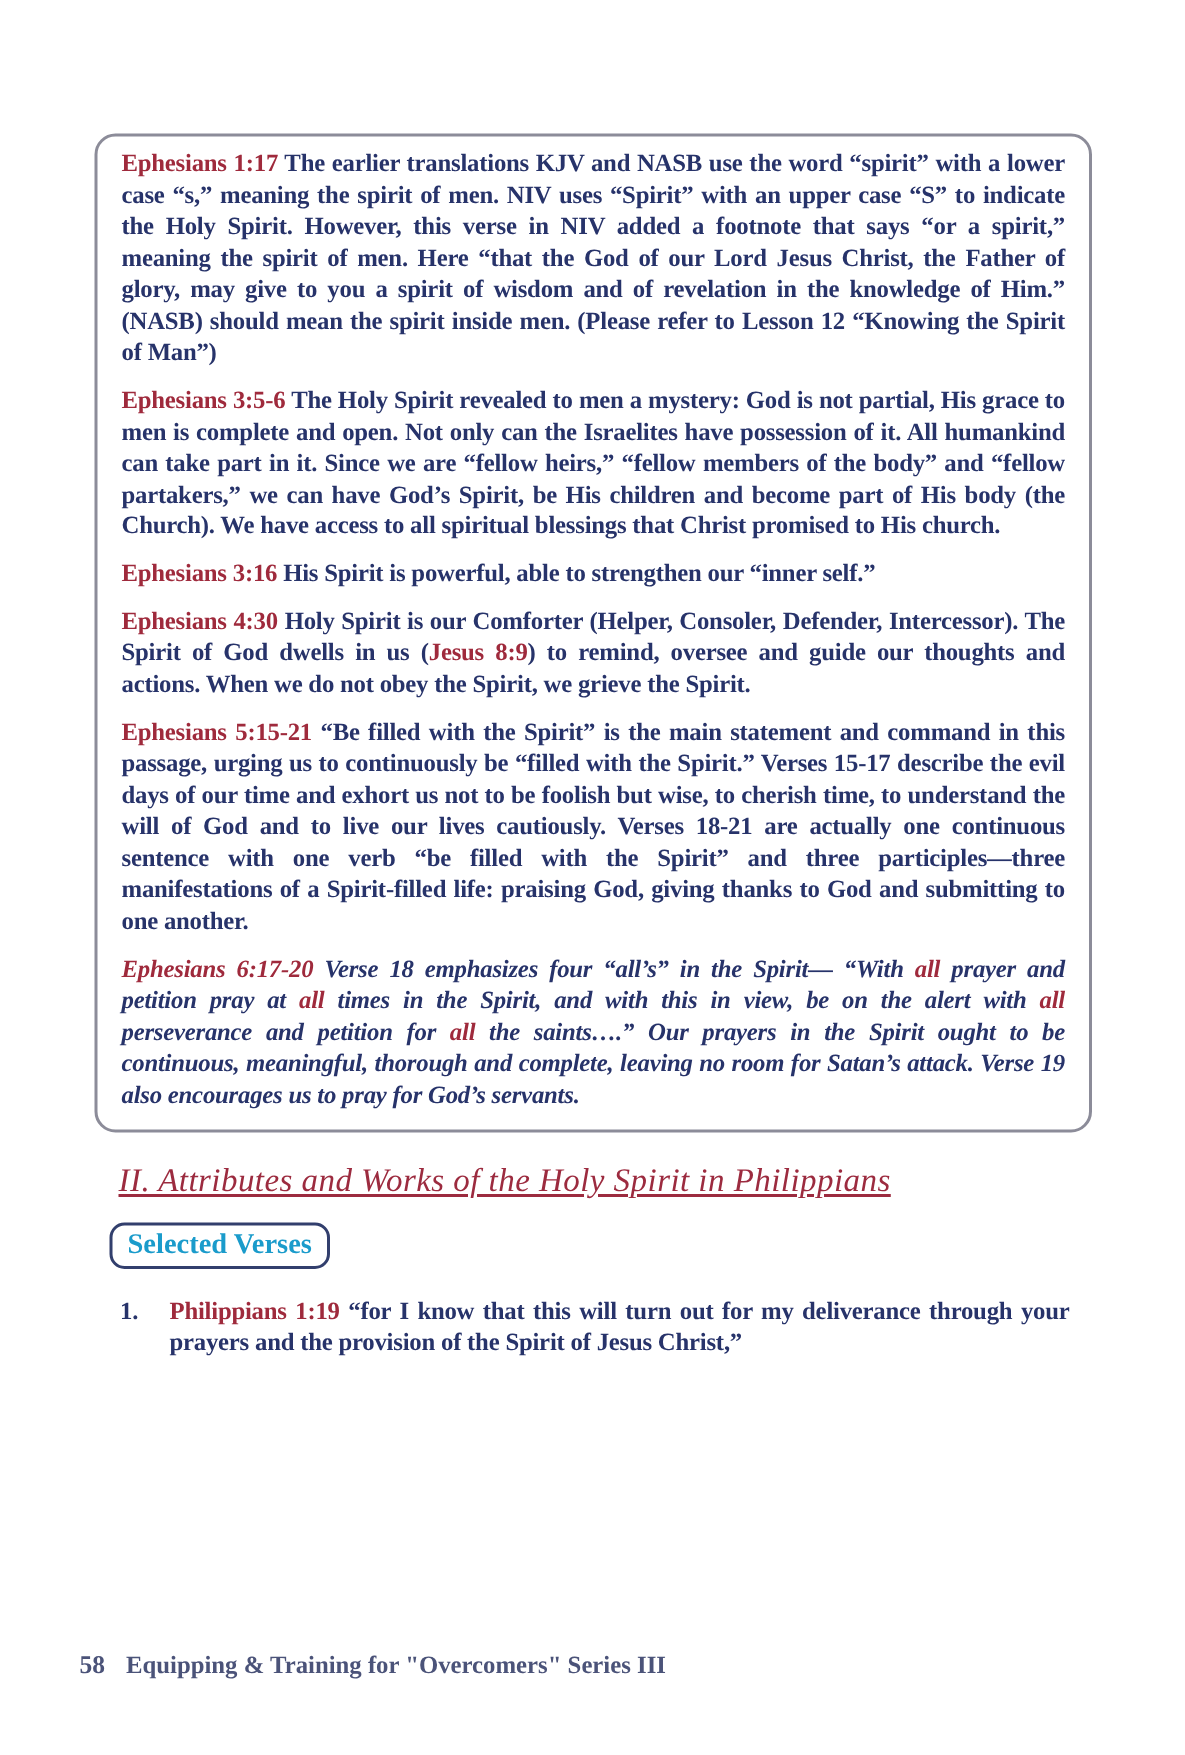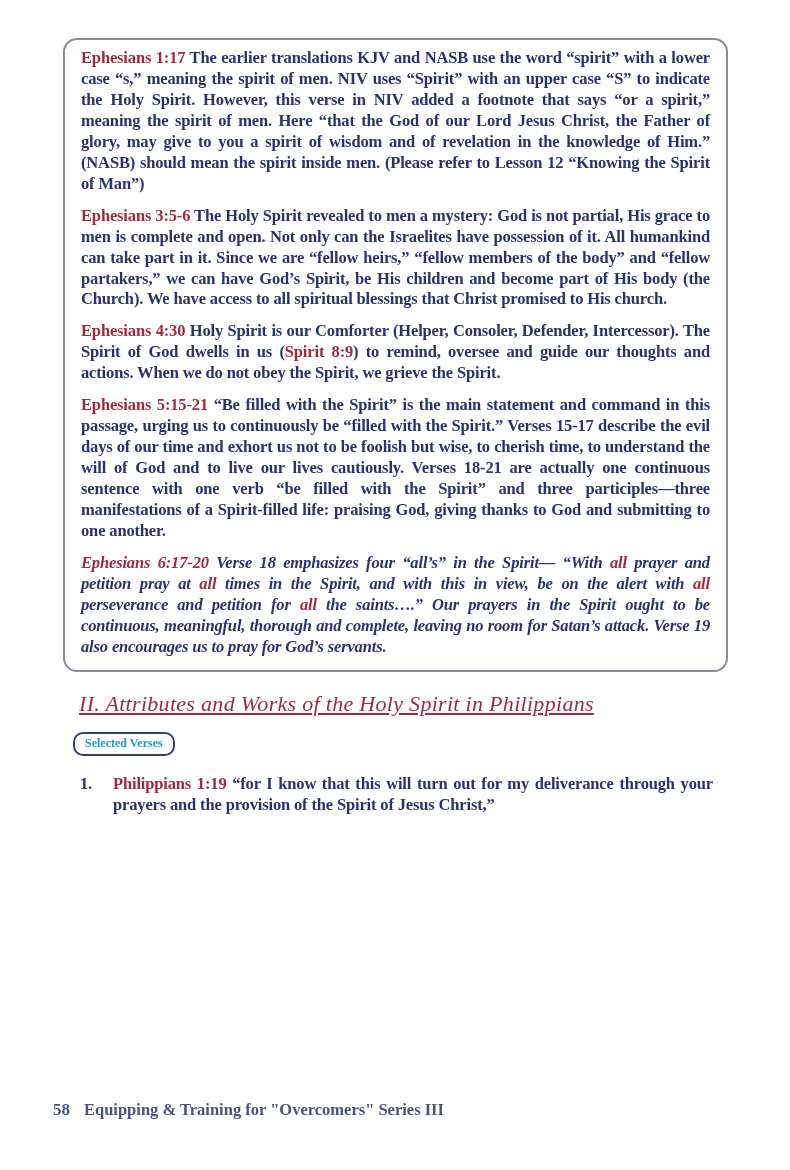--- a/index.html
+++ b/index.html
@@ -1,20 +1,20 @@
 <!DOCTYPE html>
 <html style="--reference-red: #9f2a3c; --body-navy: #27336a; --heading-maroon: #9c2b3f; --badge-blue: #1a9bcb; --badge-border: #323f6d; --box-border: #8c8c99; --footer-slate: #4b5379;"><head>
 <meta charset="utf-8">
 <style>
   html,body{margin:0;padding:0;background:#ffffff;}
   body{
     width:790px;height:1170px;position:relative;overflow:hidden;
     font-family:"Liberation Serif","DejaVu Serif",serif;
   }
-  .page{position:absolute;inset:0;padding-top:38px;box-sizing:border-box;}
+  .page{position:absolute;inset:0;padding-top:89px;box-sizing:border-box;}
 
   .commentary-box{
     margin:0 62px 0 63px;
     border:2px solid var(--box-border,#8c8c99);
     border-radius:14px;
     padding:8px 16px 12px 16px;
     box-sizing:border-box;
   }
   .para{
     margin:0 0 11px 0;
@@ -34,21 +34,21 @@
     color:var(--heading-maroon,#9c2b3f);
     text-decoration:underline;
   }
 
   .badge{
     display:inline-block;
     margin:15px 0 0 73px;
     border:2px solid var(--badge-border,#323f6d);
     border-radius:10px;
     padding:2px 10px 3px 10px;
-    font-size:12px;font-weight:bold;
+    font-size:19px;font-weight:bold;
     color:var(--badge-blue,#1a9bcb);
   }
 
   .verse-list{
     list-style:none;margin:17px 77px 0 80px;padding:0;
   }
   .verse-list li{
     display:flex;
     font-size:16.5px;line-height:1.29;font-weight:bold;
     letter-spacing:-0.15px;
@@ -65,21 +65,22 @@
   .footer .page-num{font-size:17px;margin-right:14px;}
 </style>
 </head>
 <body>
 
 <div class="page">
 
   <div class="commentary-box">
       <p class="para"><span class="red">Ephesians 1:17</span><span class="blue"> The earlier translations KJV and NASB use the word “spirit” with a lower case “s,” meaning the spirit of men.  NIV uses “Spirit” with an upper case “S” to indicate the Holy Spirit.  However, this verse in NIV added a footnote that says “or a spirit,” meaning the spirit of men.  Here “that the God of our Lord Jesus Christ, the Father of glory, may give to you a spirit of wisdom and of revelation in the knowledge of Him.” (NASB) should mean the spirit inside men. (Please refer to Lesson 12 “Knowing the Spirit of Man”)</span></p>
       <p class="para"><span class="red">Ephesians 3:5-6</span><span class="blue"> The Holy Spirit revealed to men a mystery: God is not partial, His grace to men is complete and open.  Not only can the Israelites have possession of it.  All humankind can take part in it.  Since we are “fellow heirs,” “fellow members of the body” and “fellow partakers,” we can have God’s Spirit, be His children and become part of His body (the Church).  We have access to all spiritual blessings that Christ promised to His church.</span></p>
-      <p class="para"><span class="red">Ephesians 4:30</span><span class="blue"> Holy Spirit is our Comforter (Helper, Consoler, Defender, Intercessor). The Spirit of God dwells in us (</span><span class="red">Spirit 8:9</span><span class="blue">) to remind, oversee and guide our thoughts and actions.  When we do not obey the Spirit, we grieve the Spirit.</span></p>
+      <p class="para"><span class="red">Ephesians 3:16</span><span class="blue"> His Spirit is powerful, able to strengthen our “inner self.”</span></p>
+      <p class="para"><span class="red">Ephesians 4:30</span><span class="blue"> Holy Spirit is our Comforter (Helper, Consoler, Defender, Intercessor). The Spirit of God dwells in us (</span><span class="red">Jesus 8:9</span><span class="blue">) to remind, oversee and guide our thoughts and actions.  When we do not obey the Spirit, we grieve the Spirit.</span></p>
       <p class="para"><span class="red">Ephesians 5:15-21</span><span class="blue"> “Be filled with the Spirit” is the main statement and command in this passage, urging us to continuously be “filled with the Spirit.”  Verses 15-17 describe the evil days of our time and exhort us not to be foolish but wise, to cherish time, to understand the will of God and to live our lives cautiously.  Verses 18-21 are actually one continuous sentence with one verb “be filled with the Spirit” and three participles—three manifestations of a Spirit-filled life: praising God, giving thanks to God and submitting to one another.</span></p>
       <p class="para"><span class="red">Ephesians 6:17-20</span><span class="blue"> Verse 18 emphasizes four “all’s” in the Spirit— “With </span><span class="red">all</span><span class="blue"> prayer and petition pray at </span><span class="red">all</span><span class="blue"> times in the Spirit, and with this in view, be on the alert with </span><span class="red">all</span><span class="blue"> perseverance and petition for </span><span class="red">all</span><span class="blue"> the saints….”  Our prayers in the Spirit ought to be continuous, meaningful, thorough and complete, leaving no room for Satan’s attack.  Verse 19 also encourages us to pray for God’s servants.</span></p>
     </div>
 
   <h2 class="section-heading">II.  Attributes and Works of the Holy Spirit in Philippians</h2>
 
   <div class="badge">
     <span>Selected Verses</span>
   </div>
 

